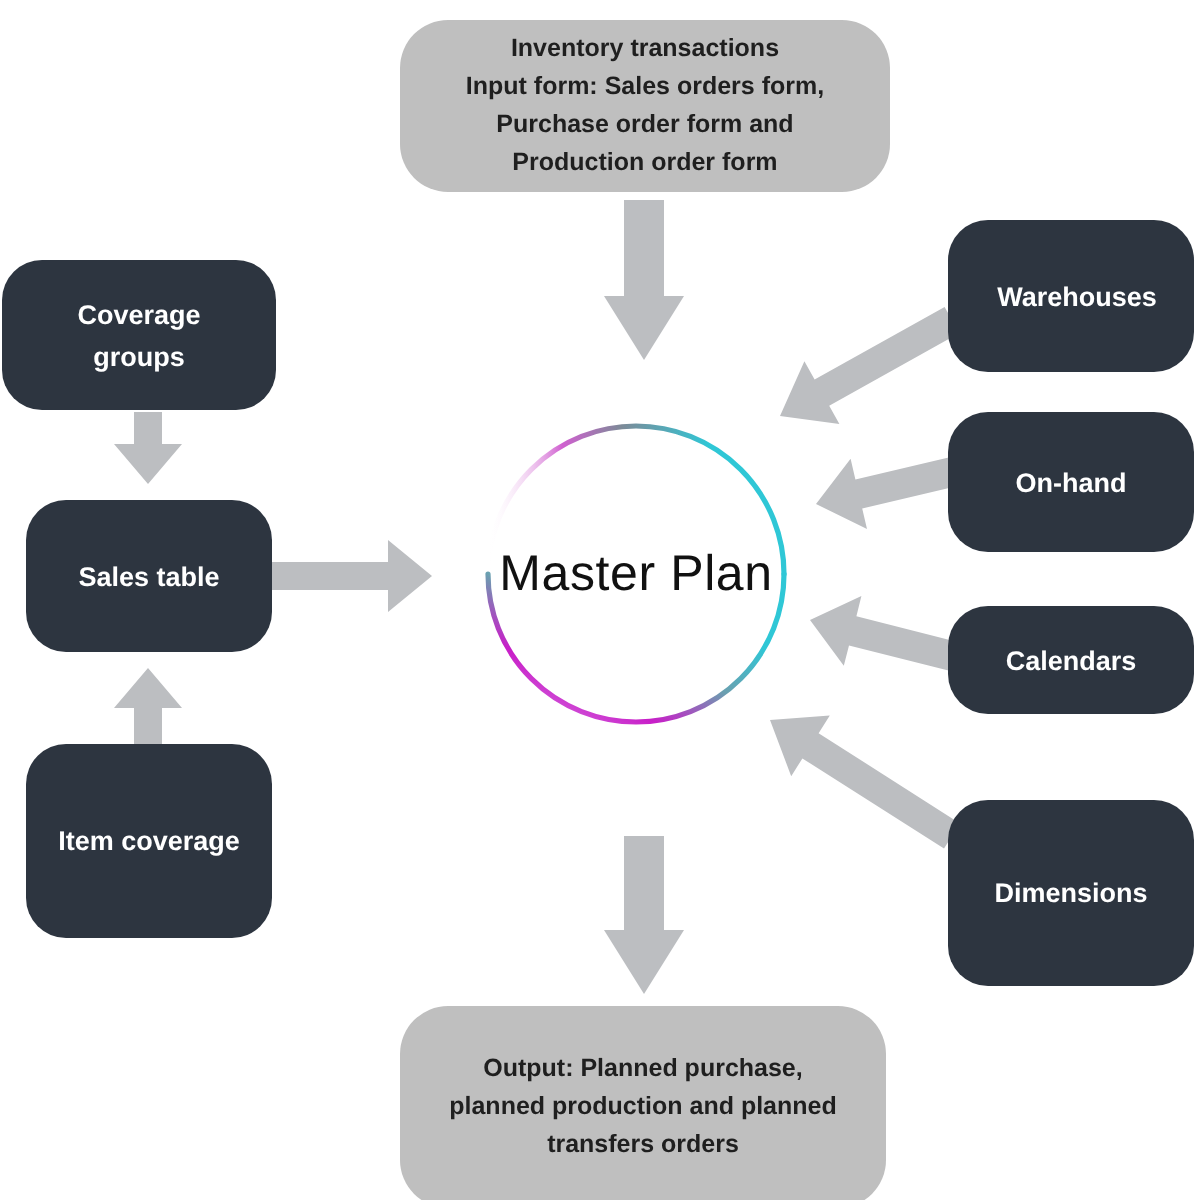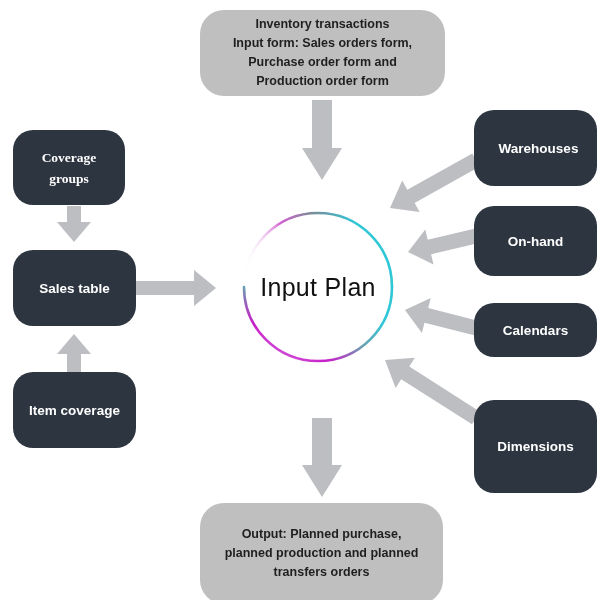--- a/index.html
+++ b/index.html
@@ -45,23 +45,23 @@
       font-size: 13.5px;
       line-height: 21px;
       padding: 0 6px;
     }
     .box-text {
       white-space: pre-line;
     }
     #box-top    { left: 200px; top: 10px;  width: 245px; height: 86px; }
     #box-bottom { left: 200px; top: 503px; width: 243px; height: 101px; }
 
-    #box-coverage-groups { left: 13px; top: 130px; width: 112px; height: 75px; font-family: Liberation Serif, serif; }
+    #box-coverage-groups { left: 1px; top: 130px; width: 137px; height: 75px; }
     #box-items-table     { left: 13px; top: 250px; width: 123px; height: 76px; }
-    #box-item-coverage   { left: 13px; top: 372px; width: 123px; height: 76px; }
+    #box-item-coverage   { left: 13px; top: 372px; width: 123px; height: 97px; }
 
     #box-warehouses { left: 474px; top: 110px; width: 123px; height: 76px; padding-left: 12px; }
     #box-on-hand    { left: 474px; top: 206px; width: 123px; height: 70px; }
     #box-calendars  { left: 474px; top: 303px; width: 123px; height: 54px; }
     #box-dimensions { left: 474px; top: 400px; width: 123px; height: 93px; }
 
     .center-circle {
       position: absolute;
       left: 234px;
       top: 203px;
@@ -157,14 +157,14 @@
         <stop offset="0.45" stop-color="#7d8a98"></stop>
         <stop offset="0.75" stop-color="#2fc7d6"></stop>
         <stop offset="1" stop-color="#2fc7d6"></stop>
       </linearGradient>
     </defs>
 
     <path d="M 10 84 A 74 74 0 0 0 84 158 A 74 74 0 0 0 158 84" fill="none" stroke="url(#ringGrad)" stroke-width="2.6" stroke-linecap="round"></path>
 
     <path d="M 10 84 A 74 74 0 0 1 158 84" fill="none" stroke="url(#ringGradTop)" stroke-width="2.6" stroke-linecap="round"></path>
   </svg>
-  <span class="center-label">Input Plan</span>
+  <span class="center-label">Master Plan</span>
 </div>
 
 </body></html>

